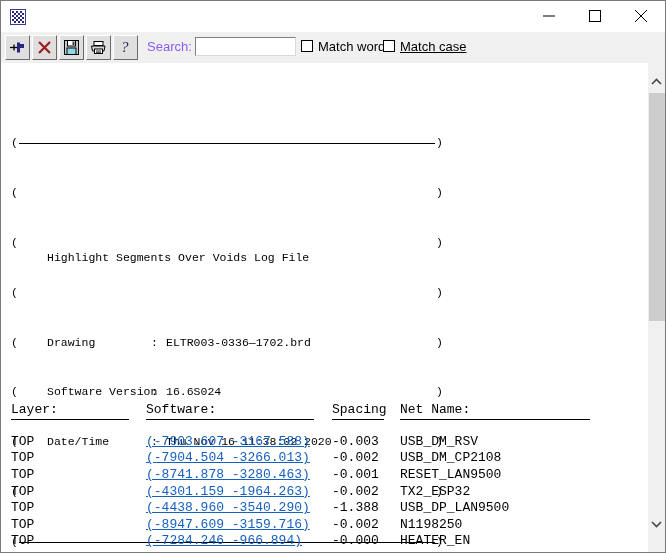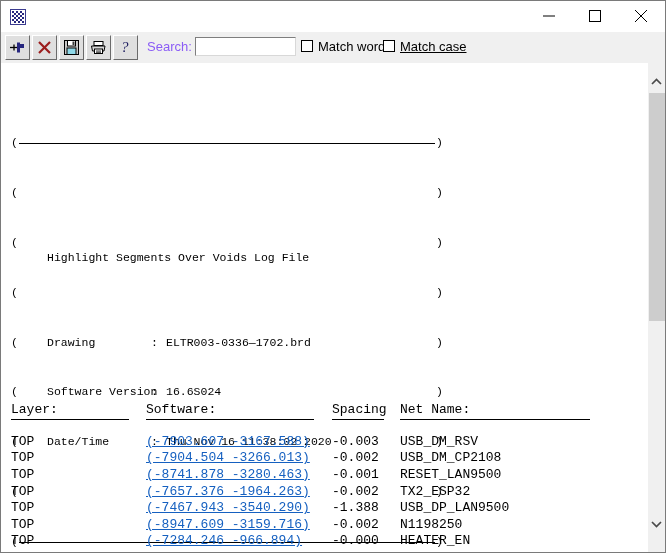--- a/index.html
+++ b/index.html
@@ -421,27 +421,27 @@
           <td>USB_DM_CP2108</td>
         </tr>
         <tr>
           <td>TOP</td>
           <td><span class="link">(-8741.878 -3280.463)</span></td>
           <td>-0.001</td>
           <td>RESET_LAN9500</td>
         </tr>
         <tr>
           <td>TOP</td>
-          <td><span class="link">(-7657.376 -1964.263)</span></td>
+          <td><span class="link">(-4301.159 -1964.263)</span></td>
           <td>-0.002</td>
           <td>TX2_ESP32</td>
         </tr>
         <tr>
           <td>TOP</td>
-          <td><span class="link">(-7467.943 -3540.290)</span></td>
+          <td><span class="link">(-4438.960 -3540.290)</span></td>
           <td>-1.388</td>
           <td>USB_DP_LAN9500</td>
         </tr>
         <tr>
           <td>TOP</td>
           <td><span class="link">(-8947.609 -3159.716)</span></td>
           <td>-0.002</td>
           <td>N1198250</td>
         </tr>
         <tr>

